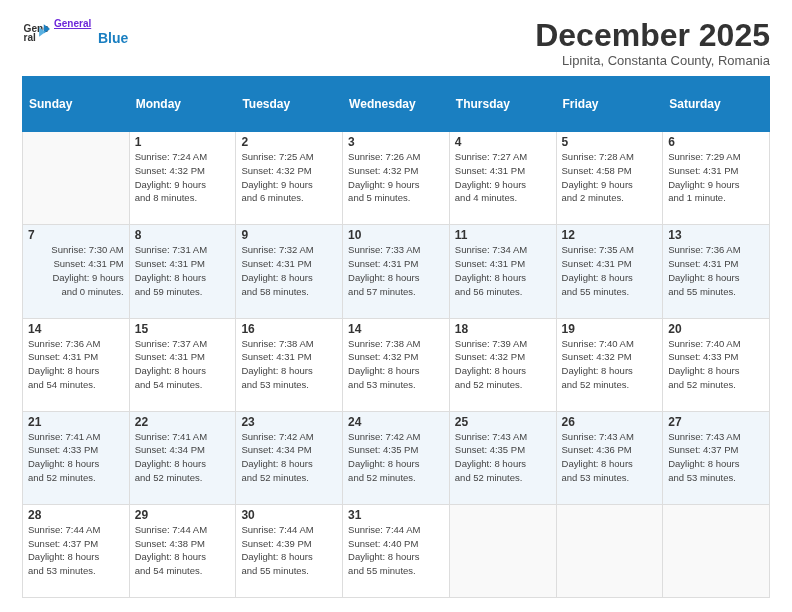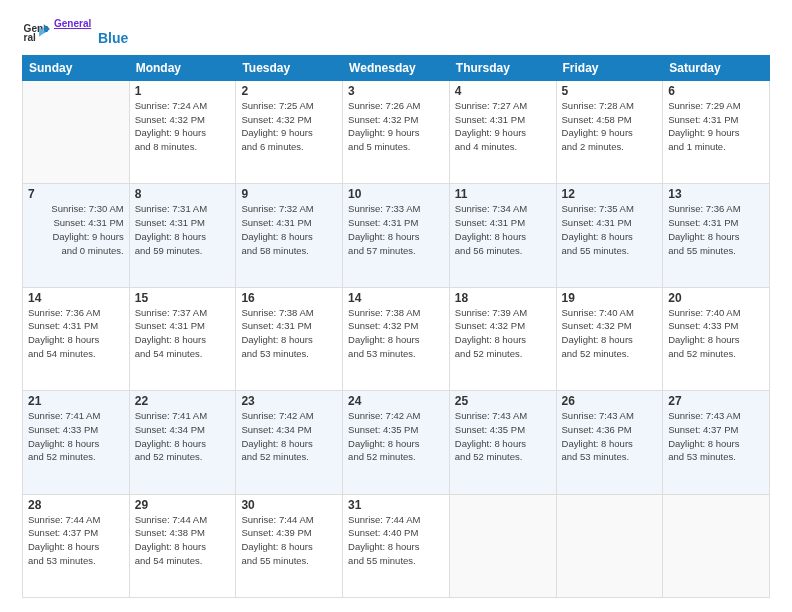--- a/index.html
+++ b/index.html
@@ -49,21 +49,21 @@
       width: 100%;
       border-collapse: collapse;
       flex: 1;
     }
     .calendar th {
       background-color: #1a7fc1;
       color: #fff;
       font-size: 12px;
       font-weight: bold;
       text-align: left;
-      padding: 5px 6px;
+      padding: 20px 6px;
       border: 1px solid #1a7fc1;
     }
     .calendar td {
       border: 1px solid #ddd;
       vertical-align: top;
       padding: 3px 5px;
       width: calc(100% / 7);
       height: 82px;
       font-size: 10px;
       color: #333;
@@ -98,20 +98,24 @@
         <text x="2" y="18" font-size="13" font-weight="bold" fill="#333">Gene</text>
         <text x="2" y="30" font-size="13" font-weight="bold" fill="#333">ral</text>
         <polygon points="28,8 36,14 28,20" fill="#1a7fc1"></polygon>
         <polygon points="22,12 30,18 22,24" fill="#5ab0e0"></polygon>
       </svg>
       <div style="line-height:1.2">
         <div style="font-size:10px;font-weight:bold;color:#6d28d9;text-decoration:underline;">General</div>
         <div style="font-size:14px;font-weight:bold;color:#1a7fc1;margin-left:44px;">Blue</div>
       </div>
     </div>
+    <div class="title-section">
+      <div class="month-title">December 2025</div>
+      <div class="subtitle">Lipnita, Constanta County, Romania</div>
+    </div>
   </div>
 
   <table class="calendar">
     <thead>
       <tr id="weekday-header">
           <th>Sunday</th>
           <th>Monday</th>
           <th>Tuesday</th>
           <th>Wednesday</th>
           <th>Thursday</th>

